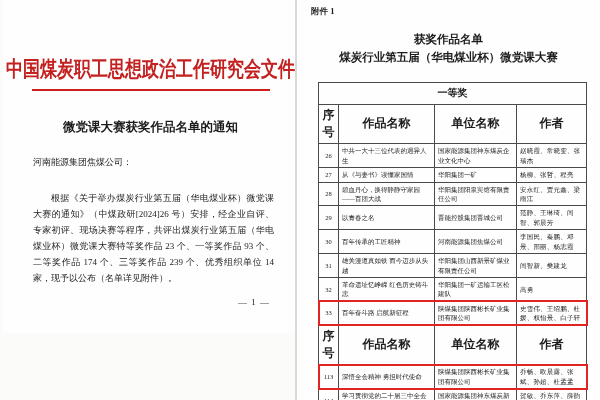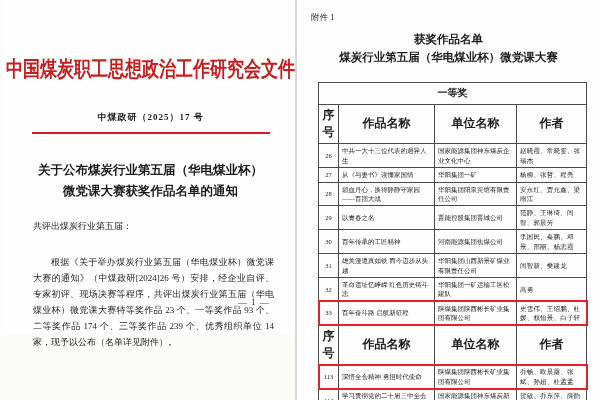--- a/index.html
+++ b/index.html
@@ -21,21 +21,21 @@
     transform:scaleY(1.25);
   }
   .doc-number{margin-top:30px;text-align:center;font-size:9px;font-weight:bold;letter-spacing:1px;}
   .red-rule{margin:8px auto 0 auto;width:238px;height:2px;}
   .doc-title{margin-top:26px;text-align:center;font-size:12.5px;font-weight:bold;line-height:21px;}
   .doc-body{margin:16px 24px 0 30px;font-size:9px;line-height:16px;text-align:justify;}
   .doc-body p{margin:0;}
   .doc-body .indent{text-indent:2em;margin-top:20px;}
   .page-num{position:absolute;right:28px;bottom:26px;font-size:9px;letter-spacing:1px;}
   
-  .attach-label{position:absolute;left:14px;top:12px;font-size:8.5px;font-weight:normal;}
+  .attach-label{position:absolute;left:14px;top:6px;font-size:8.5px;font-weight:bold;}
   .r-title{margin-top:30px;text-align:center;font-size:11.5px;font-weight:bold;line-height:18px;}
   .awards-table{
     position:absolute;left:21px;top:82px;width:268px;
     border-collapse:collapse;table-layout:fixed;
     font-size:6.5px;line-height:1.45;
   }
   .awards-table td{
     border:1px solid #4a4a4a;
     padding:2px 3px;vertical-align:middle;
     word-break:break-all;
@@ -50,28 +50,26 @@
   .col-no{width:20px;}
   .col-work{width:96px;}
   .col-unit{width:82px;}
   .col-auth{width:70px;}
 </style>
 </head>
 <body>
 
 <div class="page page-left">
   <div class="org-header" style="color: rgb(196, 32, 32);">中国煤炭职工思想政治工作研究会文件</div>
-  <div class="doc-number">中煤政研（2025）17 号</div>
   <div class="red-rule" style="background: rgb(207, 29, 29);"></div>
   <div class="doc-title">
-    <div>关于公布煤炭行业第五届（华电煤业杯）</div>
     <div>微党课大赛获奖作品名单的通知</div>
   </div>
   <div class="doc-body">
-    <p>共评出煤炭行业第五届：</p>
+    <p>河南能源集团焦煤公司：</p>
     <p class="indent">根据《关于举办煤炭行业第五届（华电煤业杯）微党课大赛的通知》（中煤政研[2024]26 号）安排，经企业自评、专家初评、现场决赛等程序，共评出煤炭行业第五届（华电煤业杯）微党课大赛特等奖作品 23 个、一等奖作品 93 个、二等奖作品 174 个、三等奖作品 239 个、优秀组织单位 14 家，现予以公布（名单详见附件）。</p>
   </div>
   <div class="page-num">— 1 —</div>
 </div>
 
 <div class="page-divider"></div>
 
 <div class="page page-right">
   <div class="attach-label">附件 1</div>
   <div class="r-title">

